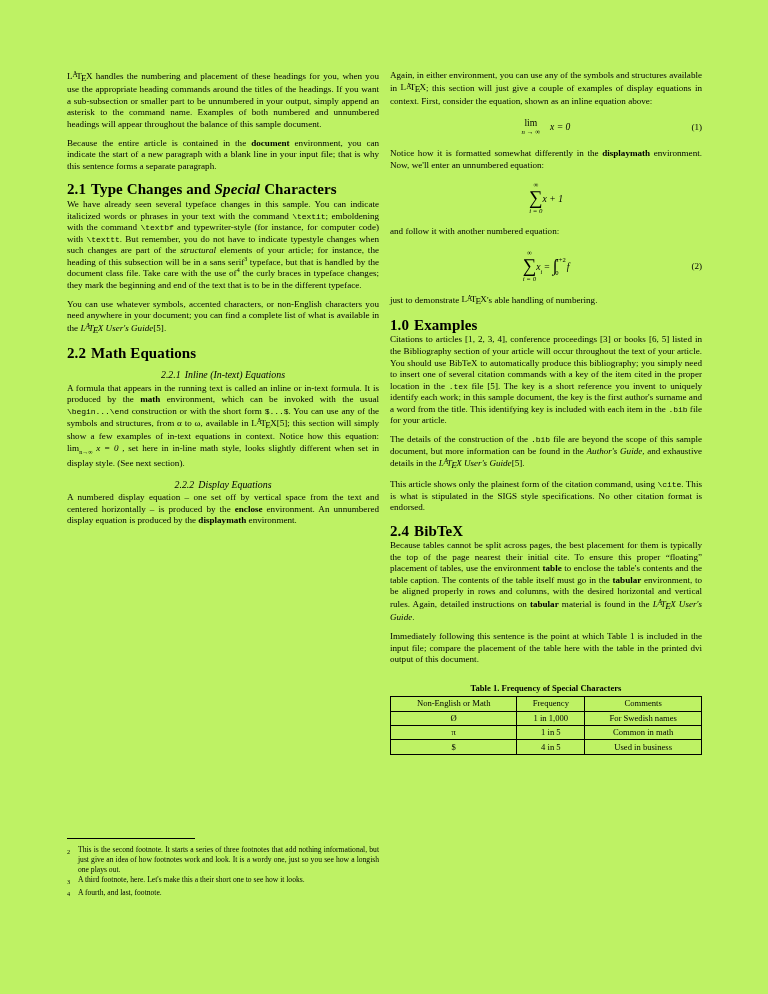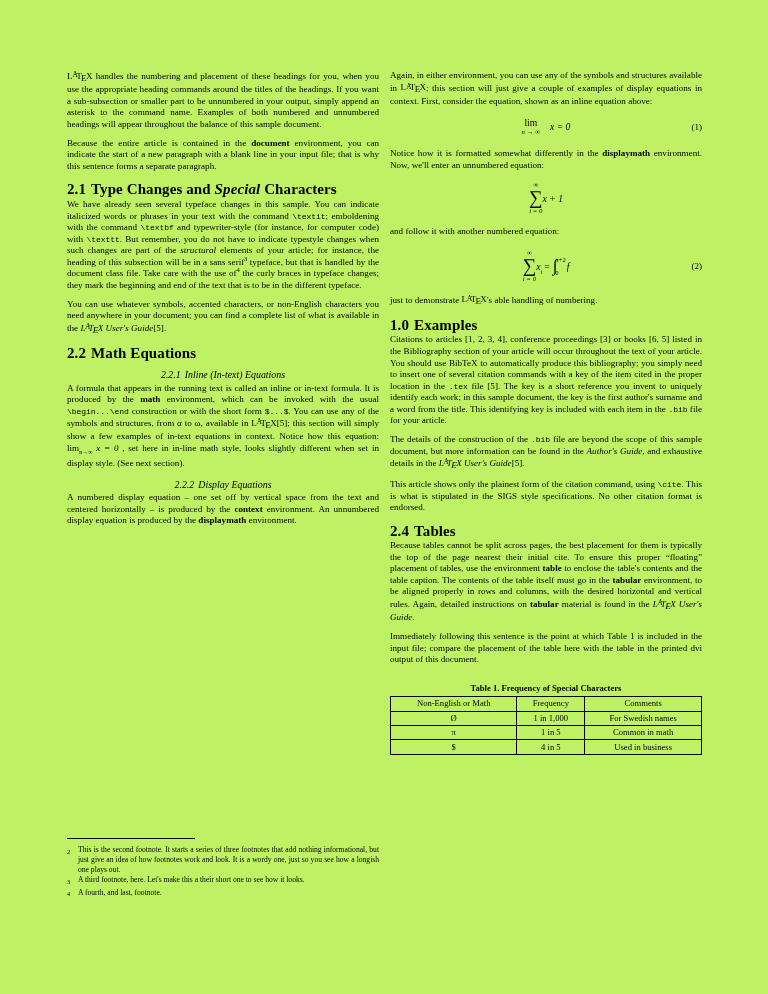--- a/index.html
+++ b/index.html
@@ -203,21 +203,21 @@
 
       <h2 class="sec"><span class="num">2.2</span><span>Math Equations</span></h2>
 
 
       <h3 class="subsec"><span class="num">2.2.1</span><span>Inline (In-text) Equations</span></h3>
 
       <p class="para"><span>A formula that appears in the running text is called an inline or in-text formula. It is produced by the </span><b class="bf">math</b><span> environment, which can be invoked with the usual </span><span class="tt">\begin...\end</span><span> construction or with the short form </span><span class="tt">$...$</span><span>. You can use any of the symbols and structures, from α to ω, available in </span><span class="latex">L<span class="a">A</span>T<span class="e">E</span>X</span><span>[5]; this section will simply show a few examples of in-text equations in context. Notice how this equation: </span><span><span>lim</span><sub style="font-size:6px">n→∞</sub><span class="mathvar"> x = 0</span></span><span> , set here in in-line math style, looks slightly different when set in display style. (See next section).</span></p>
 
       <h3 class="subsec"><span class="num">2.2.2</span><span>Display Equations</span></h3>
 
-      <p class="para"><span>A numbered display equation – one set off by vertical space from the text and centered horizontally – is produced by the </span><b class="bf">context</b><span> environment. An unnumbered display equation is produced by the </span><b class="bf">displaymath</b><span> environment.</span></p>
+      <p class="para"><span>A numbered display equation – one set off by vertical space from the text and centered horizontally – is produced by the </span><b class="bf">enclose</b><span> environment. An unnumbered display equation is produced by the </span><b class="bf">displaymath</b><span> environment.</span></p>
 
       <div class="fnarea">
         <div class="fnrule"></div>
 
         <div class="fnitem">
           <span class="mark">2</span>
           <span class="fntext">This is the second footnote. It starts a series of three footnotes that add nothing informational, but just give an idea of how footnotes work and look. It is a wordy one, just so you see how a longish one plays out.</span>
         </div>
         <div class="fnitem">
           <span class="mark">3</span>
@@ -273,21 +273,21 @@
       <p class="para"><span>just to demonstrate </span><span class="latex">L<span class="a">A</span>T<span class="e">E</span>X</span><span>'s able handling of numbering.</span></p>
 
       <h2 class="sec"><span class="num">1.0</span><span>Examples</span></h2>
 
       <p class="para"><span>Citations to articles [1, 2, 3, 4], conference proceedings [3] or books [6, 5] listed in the Bibliography section of your article will occur throughout the text of your article. You should use BibTeX to automatically produce this bibliography; you simply need to insert one of several citation commands with a key of the item cited in the proper location in the </span><span class="tt">.tex</span><span> file [5]. The key is a short reference you invent to uniquely identify each work; in this sample document, the key is the first author's surname and a word from the title. This identifying key is included with each item in the </span><span class="tt">.bib</span><span> file for your article.</span></p>
 
       <p class="para"><span>The details of the construction of the </span><span class="tt">.bib</span><span> file are beyond the scope of this sample document, but more information can be found in the </span><i class="it">Author's Guide</i><span>, and exhaustive details in the </span><i class="latex-i">L<span class="a">A</span>T<span class="e">E</span>X</i><i class="it"> User's Guide</i><span>[5].</span></p>
 
       <p class="para"><span>This article shows only the plainest form of the citation command, using </span><span class="tt">\cite</span><span>. This is what is stipulated in the SIGS style specifications. No other citation format is endorsed.</span></p>
 
-      <h2 class="sec"><span class="num">2.4</span><span>Tables</span></h2>
+      <h2 class="sec"><span class="num">2.4</span><span>BibTeX</span></h2>
 
       <p class="para"><span>Because tables cannot be split across pages, the best placement for them is typically the top of the page nearest their initial cite. To ensure this proper “floating” placement of tables, use the environment </span><b class="bf">table</b><span> to enclose the table's contents and the table caption. The contents of the table itself must go in the </span><b class="bf">tabular</b><span> environment, to be aligned properly in rows and columns, with the desired horizontal and vertical rules. Again, detailed instructions on </span><b class="bf">tabular</b><span> material is found in the </span><i class="latex-i">L<span class="a">A</span>T<span class="e">E</span>X</i><i class="it"> User's Guide</i><span>.</span></p>
 
       <p class="para"><span>Immediately following this sentence is the point at which Table 1 is included in the input file; compare the placement of the table here with the table in the printed dvi output of this document.</span></p>
 
       <div class="tablefloat">
         <div class="tabcaption">Table 1. Frequency of Special Characters</div>
         <table class="ftable">
           <thead>
             <tr>

